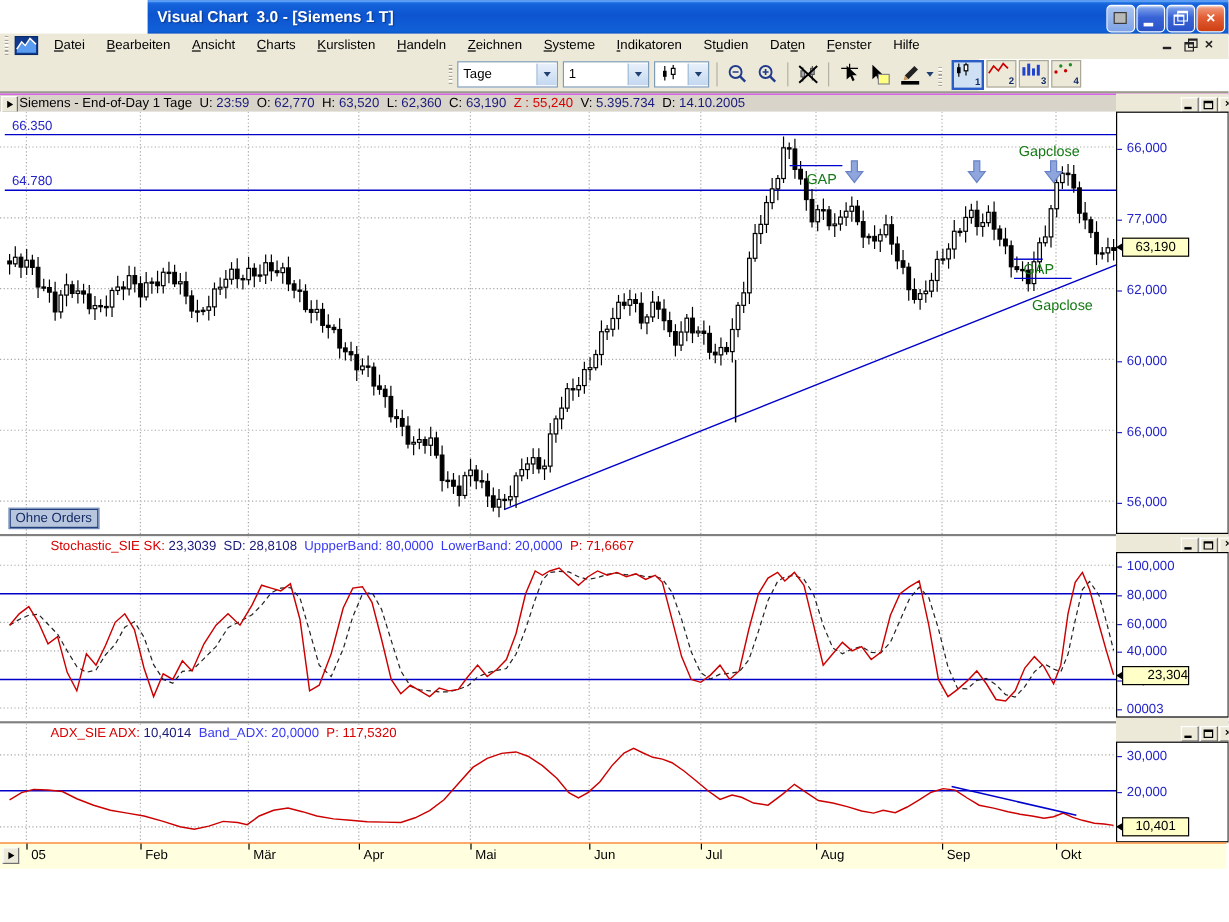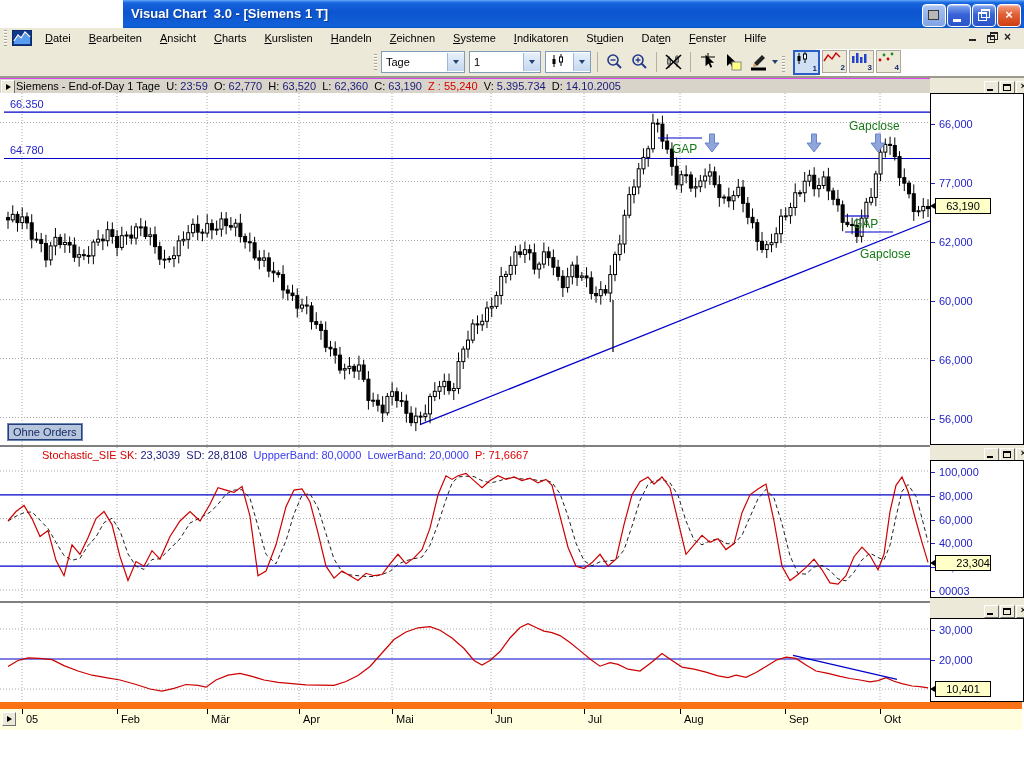--- a/index.html
+++ b/index.html
@@ -78,21 +78,21 @@
     text-align:center;font-size:11px;line-height:14px;color:#000;}
   .badge::before{content:"";position:absolute;left:-6px;top:4px;width:0;height:0;
     border-top:3px solid transparent;border-bottom:3px solid transparent;border-right:5px solid #000;}
   .mini-controls{position:absolute;display:flex;gap:1px;}
   .wbtn{position:relative;width:13px;height:11px;background:#ece9d8;border:1px solid;border-color:#fff #6d6d6d #6d6d6d #fff;}
   .wbtn.g-min::after{content:"";position:absolute;left:2px;bottom:2px;width:6px;height:2px;background:#000;}
   .wbtn.g-max::after{content:"";position:absolute;left:2px;top:2px;width:6px;height:4px;border:1px solid #000;border-top-width:2px;}
   .wbtn.g-close{font-size:9px;font-weight:bold;line-height:9px;text-align:center;}
 
   
-  #xaxis{left:0;top:702px;width:1022px;height:21px;background:#ffffe0;border-top:7px solid #f97316;}
+  #xaxis{left:0;top:702px;width:1022px;height:21px;background:#ffffe0;border-top:1px solid #f97316;}
   .xtick{position:absolute;top:0;width:1px;height:5px;background:#000;}
   .xlabel{position:absolute;top:4px;color:#000;font-size:11px;}
 
   svg text{font-family:"Liberation Sans",sans-serif;}
 </style>
 </head>
 <body>
 
 <div id="screen">
 
@@ -719,20 +719,21 @@
         <line x1="584" y1="0" x2="584" y2="99" stroke="#a8a8a8" stroke-dasharray="1 2"></line>
         <line x1="680" y1="0" x2="680" y2="99" stroke="#a8a8a8" stroke-dasharray="1 2"></line>
         <line x1="785" y1="0" x2="785" y2="99" stroke="#a8a8a8" stroke-dasharray="1 2"></line>
         <line x1="880" y1="0" x2="880" y2="99" stroke="#a8a8a8" stroke-dasharray="1 2"></line>
         <line x1="0" y1="86.01" x2="930" y2="86.01" stroke="#a8a8a8" stroke-dasharray="1 2"></line>
         <line x1="0" y1="26.01" x2="930" y2="26.01" stroke="#a8a8a8" stroke-dasharray="1 2"></line>
         <line x1="0" y1="56.010000000000005" x2="930" y2="56.010000000000005" stroke="#0000c8" stroke-width="1.2"></line>
         <polyline points="8,63.5 18,57.5 28,54.8 40,55.4 52,56.6 64,62.6 78,68.0 92,72.2 106,74.6 120,77.0 136,81.5 150,86.0 162,88.1 174,85.4 186,81.5 198,82.4 206,84.2 216,77.0 228,72.2 240,70.4 252,73.4 264,77.0 278,79.4 292,80.6 306,81.8 320,82.1 334,82.4 346,78.5 358,72.5 370,63.5 382,50.0 394,36.5 406,29.0 418,24.8 430,23.6 440,27.2 452,35.0 464,45.5 474,57.5 482,62.0 490,57.5 500,48.5 510,35.0 520,24.5 528,20.6 536,24.5 544,28.1 552,29.6 560,32.6 570,39.5 580,47.6 590,56.0 600,63.2 610,59.6 618,61.4 628,66.2 640,68.0 652,59.0 662,50.6 672,57.5 682,64.1 694,66.2 706,69.2 718,72.8 728,74.6 736,72.2 746,74.3 756,69.5 766,63.5 776,57.2 786,54.2 796,55.4 806,62.0 816,68.0 828,70.4 840,73.4 850,75.5 860,77.0 870,78.8 878,77.6 886,74.6 894,78.2 902,80.6 912,83.0 920,83.6 928,84.8" fill="none" stroke="#cc0000" stroke-width="1.2"></polyline>
         <line x1="793" y1="52.410000000000004" x2="897" y2="76.41" stroke="#0000cc" stroke-width="1.3"></line>
       </svg>
+    <span class="sub-header" id="adx-header"><span class="seg-r">ADX_SIE </span><span class="seg-r">ADX:</span><span class="seg-n"> 10,4014  </span><span class="seg-b">Band_ADX:</span><span class="seg-b"> 20,0000  </span><span class="seg-r">P:</span><span class="seg-r"> 117,5320</span></span>
   </div>
 
   <div id="right-col" class="abs">
     <div class="mini-controls" style="left:54px;top:3px">
       <span class="wbtn g-min"></span>
       <span class="wbtn g-max"></span>
       <span class="wbtn g-close">×</span>
     </div>
     <div id="price-axis" class="axis-box" style="top:15px;height:350px">
         <div class="axis-tick" style="top: 324.56px;"></div>

